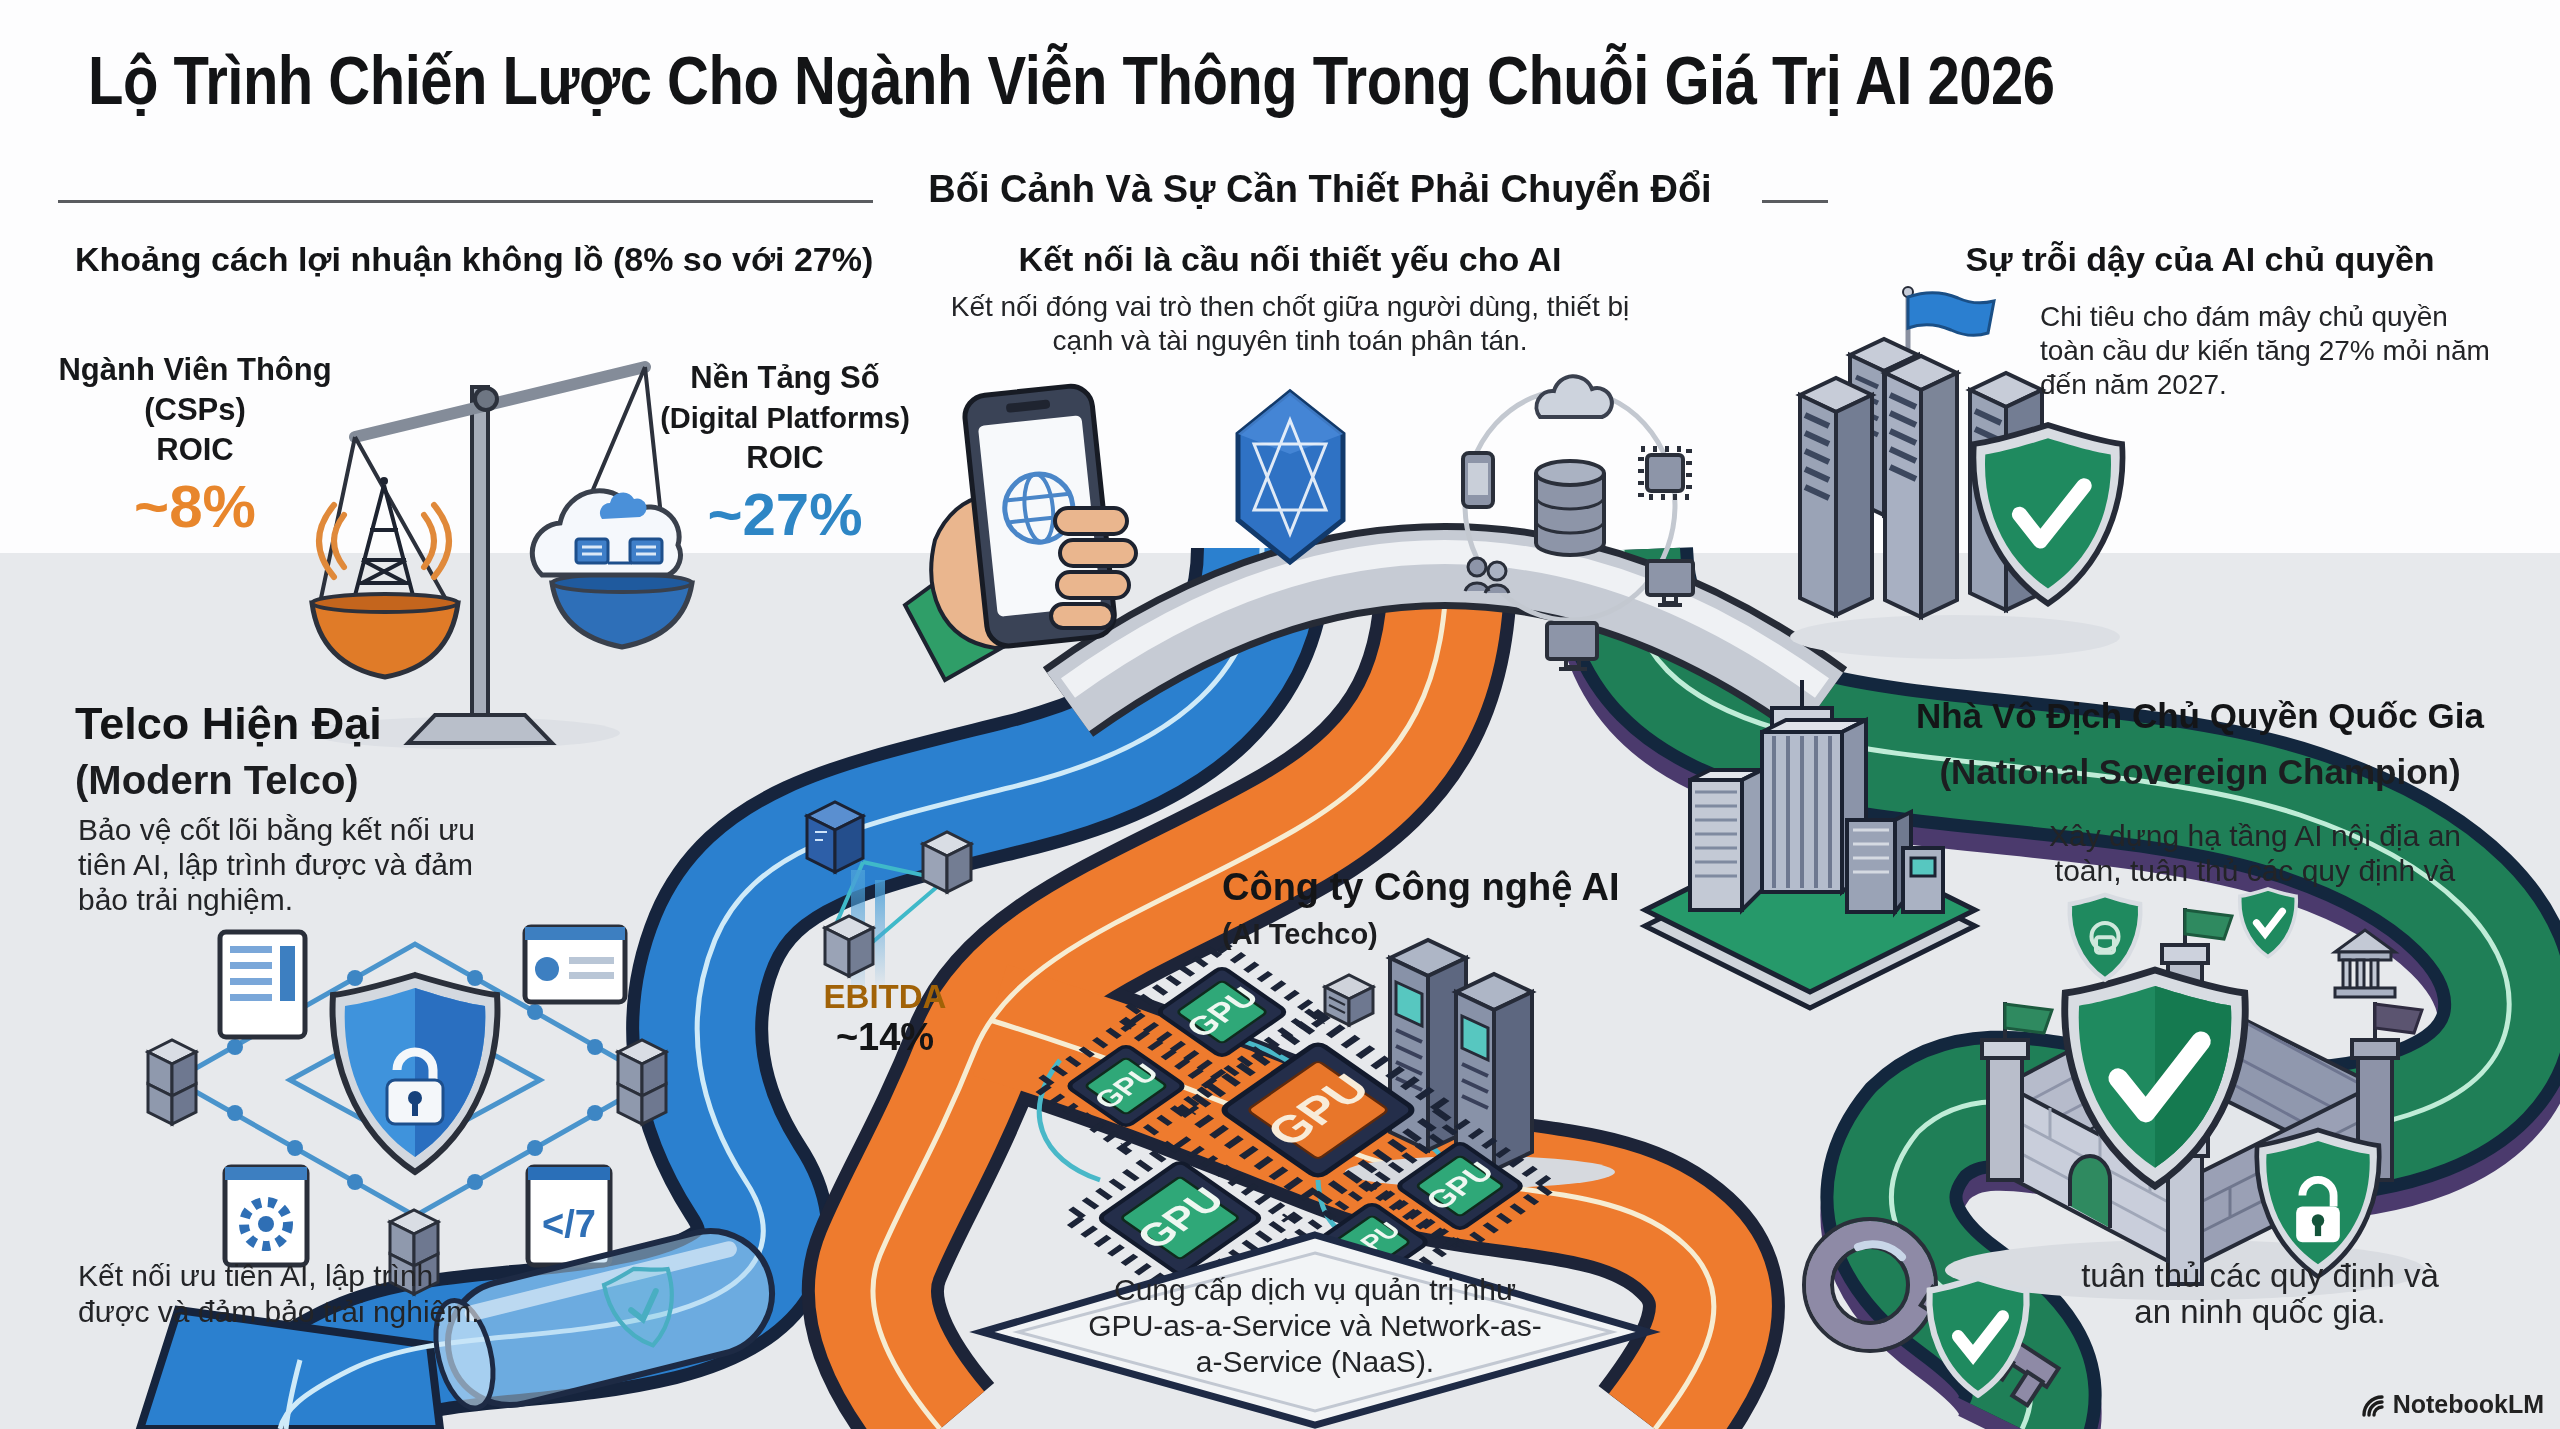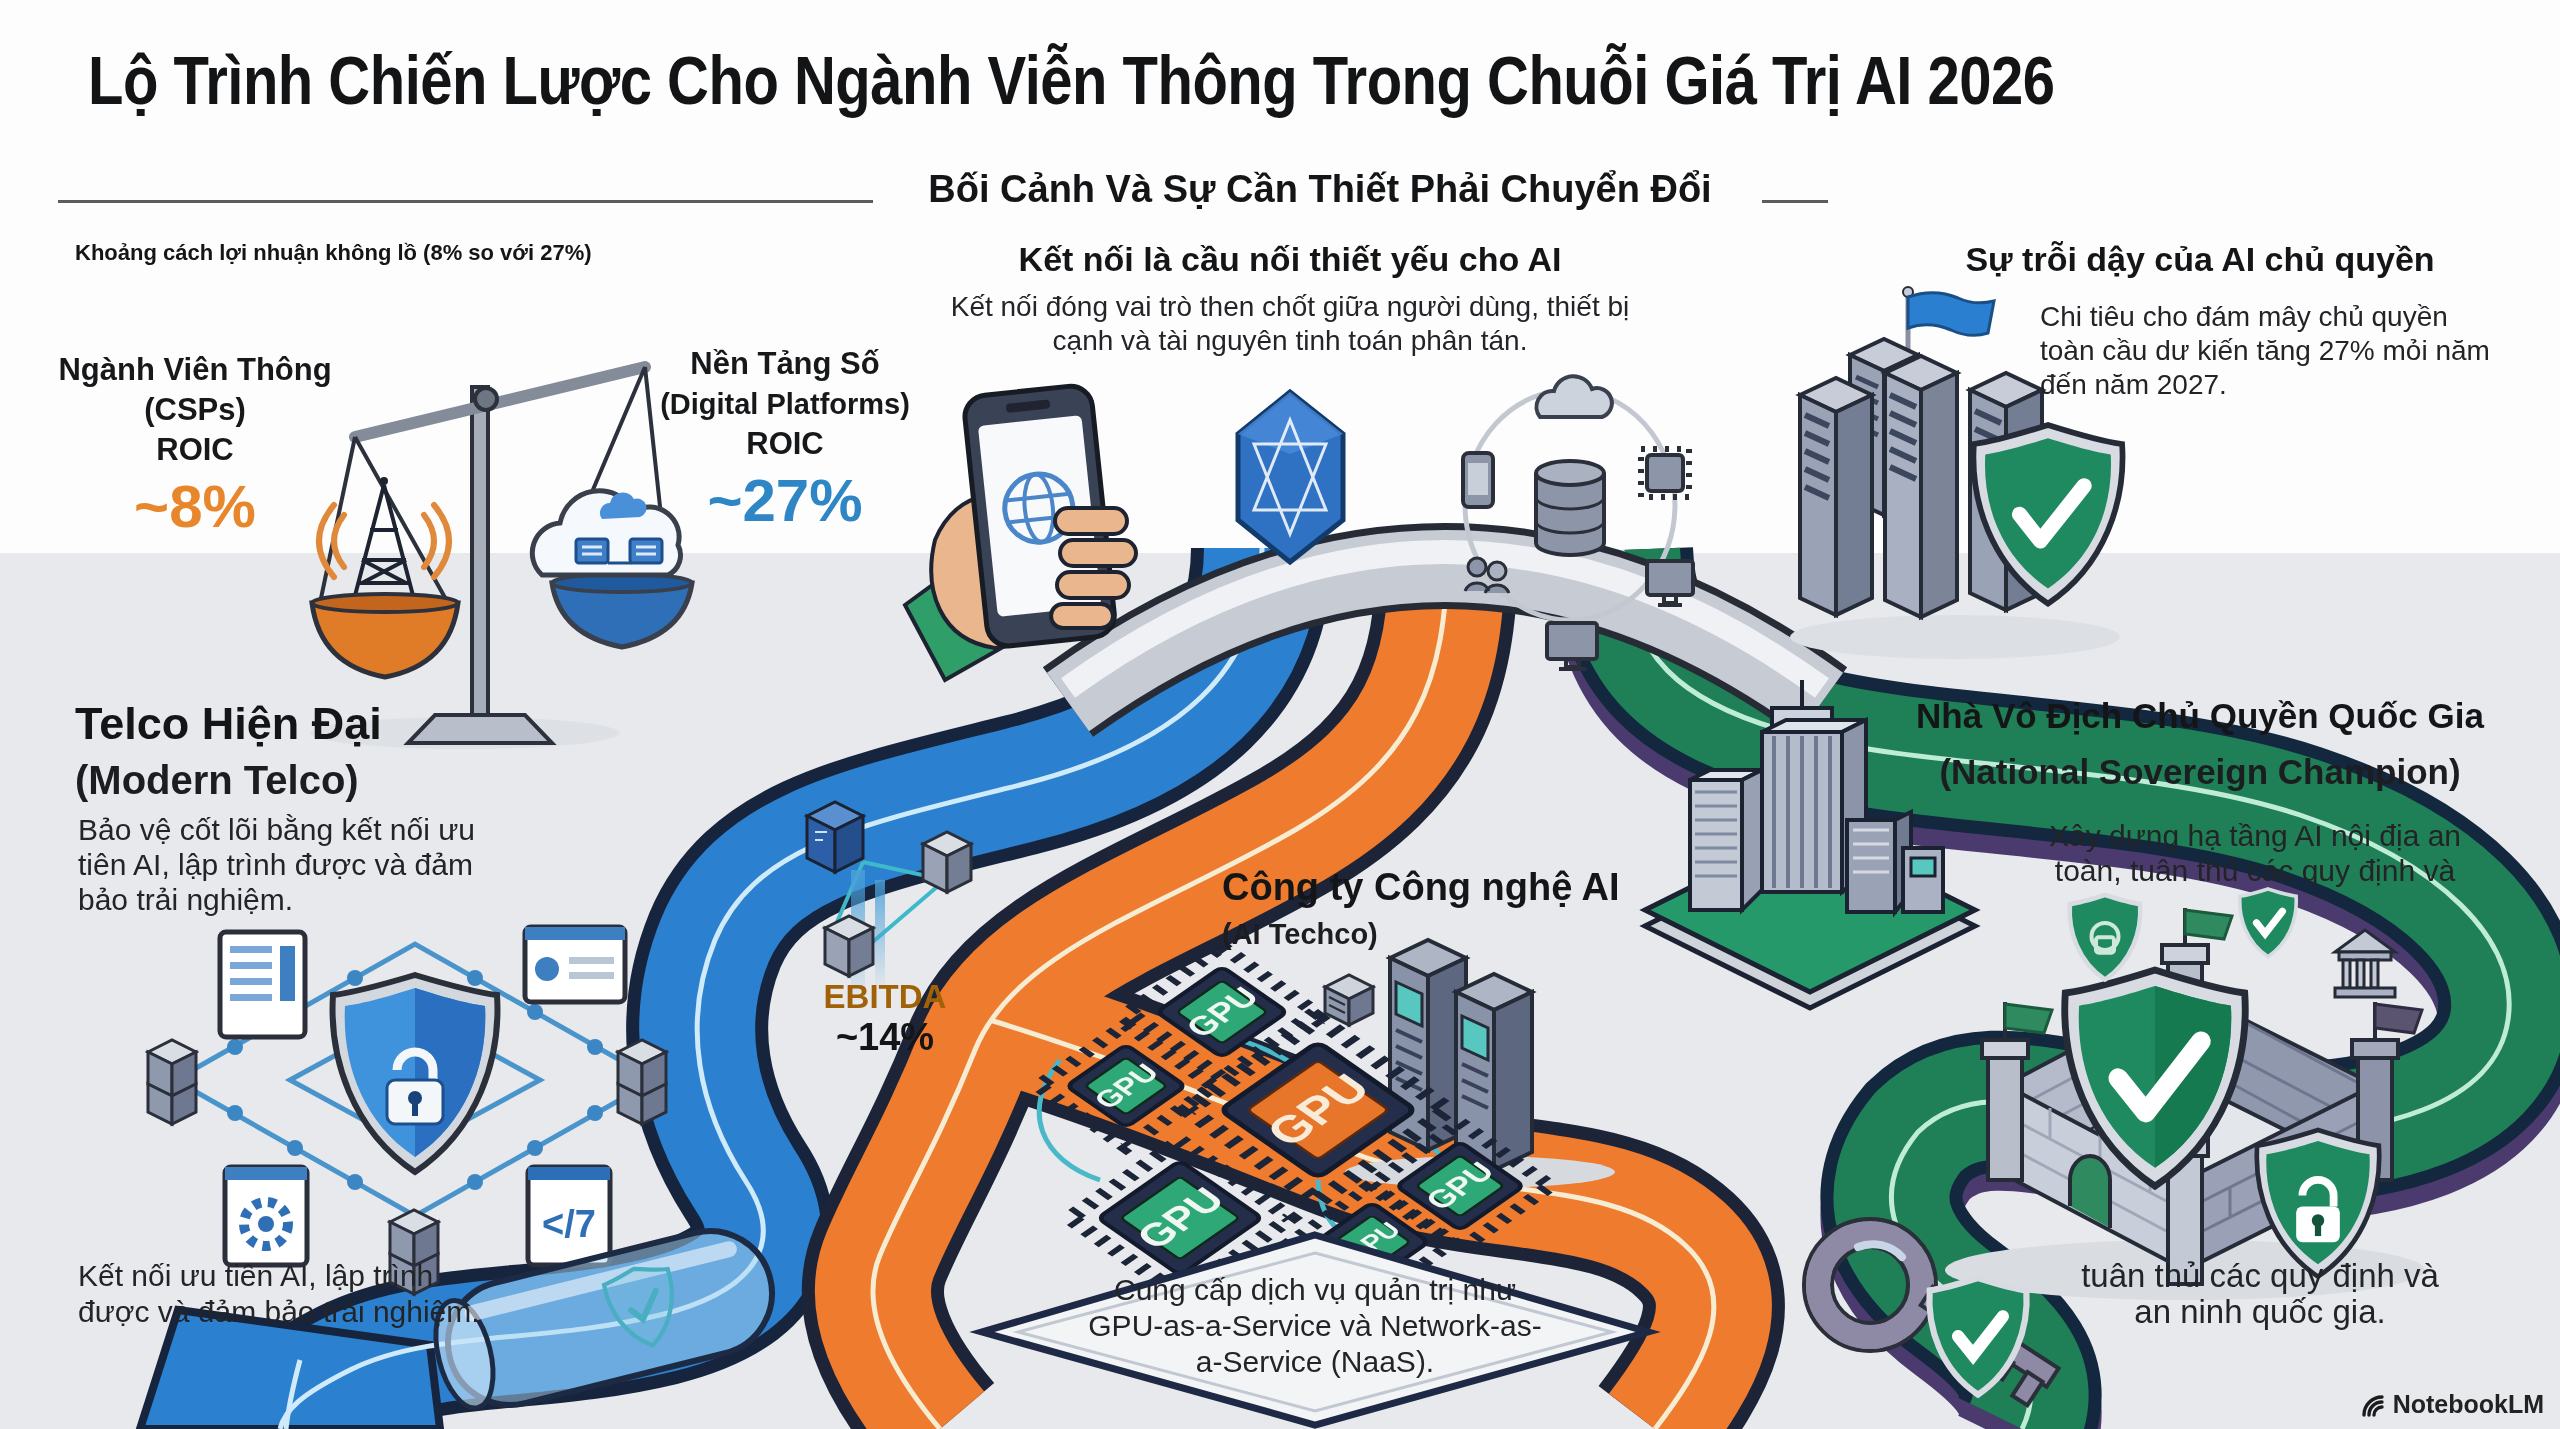--- a/index.html
+++ b/index.html
@@ -473,30 +473,30 @@
     </g>
   </g>
 </svg>
 
 <div class="abs title" style="left:88px;top:40px;">Lộ Trình Chiến Lược Cho Ngành Viễn Thông Trong Chuỗi Giá Trị AI 2026</div>
 
 <div class="abs sectionline" style="left:58px;top:200px;width:815px;"></div>
 <div class="abs hd ctr" style="left:880px;top:168px;width:880px;font-size:38px;">Bối Cảnh Và Sự Cần Thiết Phải Chuyển Đổi</div>
 <div class="abs sectionline" style="left:1762px;top:200px;width:66px;"></div>
 
-<div class="abs hd" style="left:75px;top:240px;font-size:22px;">Khoảng cách lợi nhuận không lồ (8% so với 27%)</div>
+<div class="abs hd" style="left:75px;top:240px;font-size:34px;">Khoảng cách lợi nhuận không lồ (8% so với 27%)</div>
 
 <div class="abs ctr" style="left:55px;top:350px;width:280px;font-size:31px;font-weight:700;line-height:40px;color:#17181a;">
   <div>Ngành Viên Thông</div>
   <div>(CSPs)</div>
   <div>ROIC</div>
   <div style="font-size:60px;font-weight:800;color:#e8862c;line-height:74px;">~8%</div>
 </div>
 
-<div class="abs ctr" style="left:625px;top:344px;width:320px;font-size:31px;font-weight:700;line-height:40px;color:#17181a;">
+<div class="abs ctr" style="left:625px;top:358px;width:320px;font-size:31px;font-weight:700;line-height:40px;color:#17181a;">
   <div>Nền Tảng Số</div>
   <div style="font-size:29px;">(Digital Platforms)</div>
   <div>ROIC</div>
   <div style="font-size:60px;font-weight:800;color:#2e86c5;line-height:74px;">~27%</div>
 </div>
 
 <div class="abs hd ctr" style="left:930px;top:240px;width:720px;font-size:34px;">Kết nối là cầu nối thiết yếu cho AI</div>
 <div class="abs bd ctr" style="left:920px;top:290px;width:740px;font-size:28px;line-height:34px;">Kết nối đóng vai trò then chốt giữa người dùng, thiết bị cạnh và tài nguyên tinh toán phân tán.</div>
 
 <div class="abs hd ctr" style="left:1900px;top:240px;width:600px;font-size:34px;">Sự trỗi dậy của AI chủ quyền</div>

